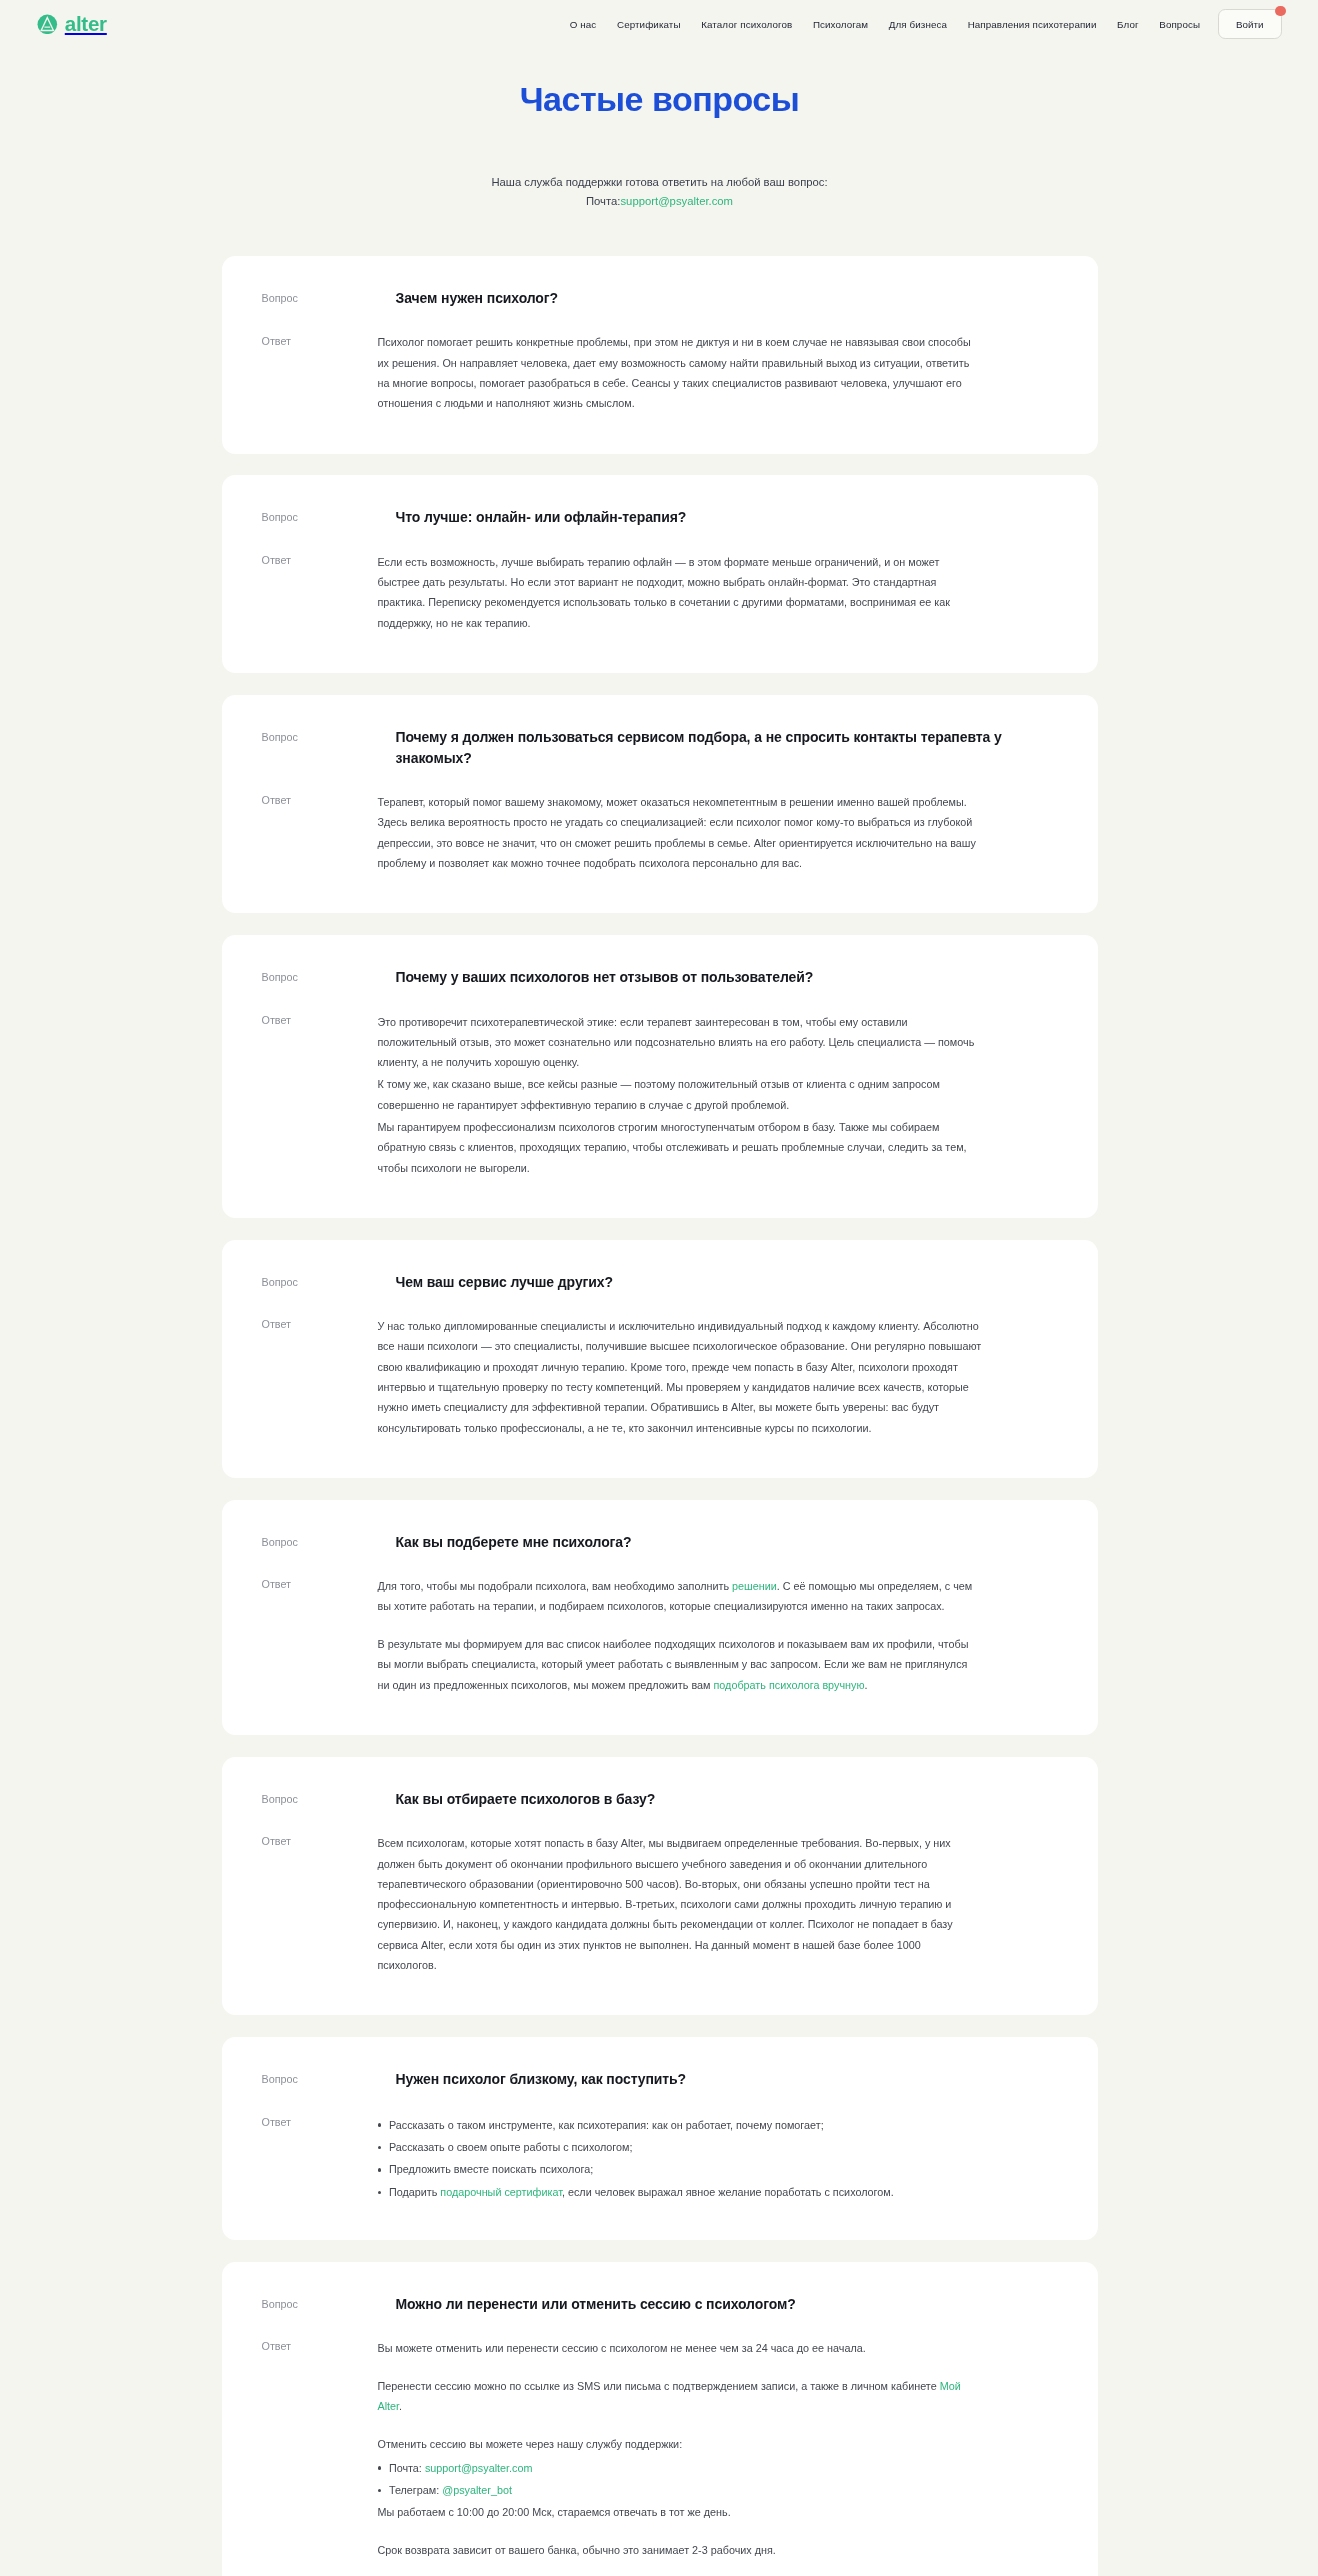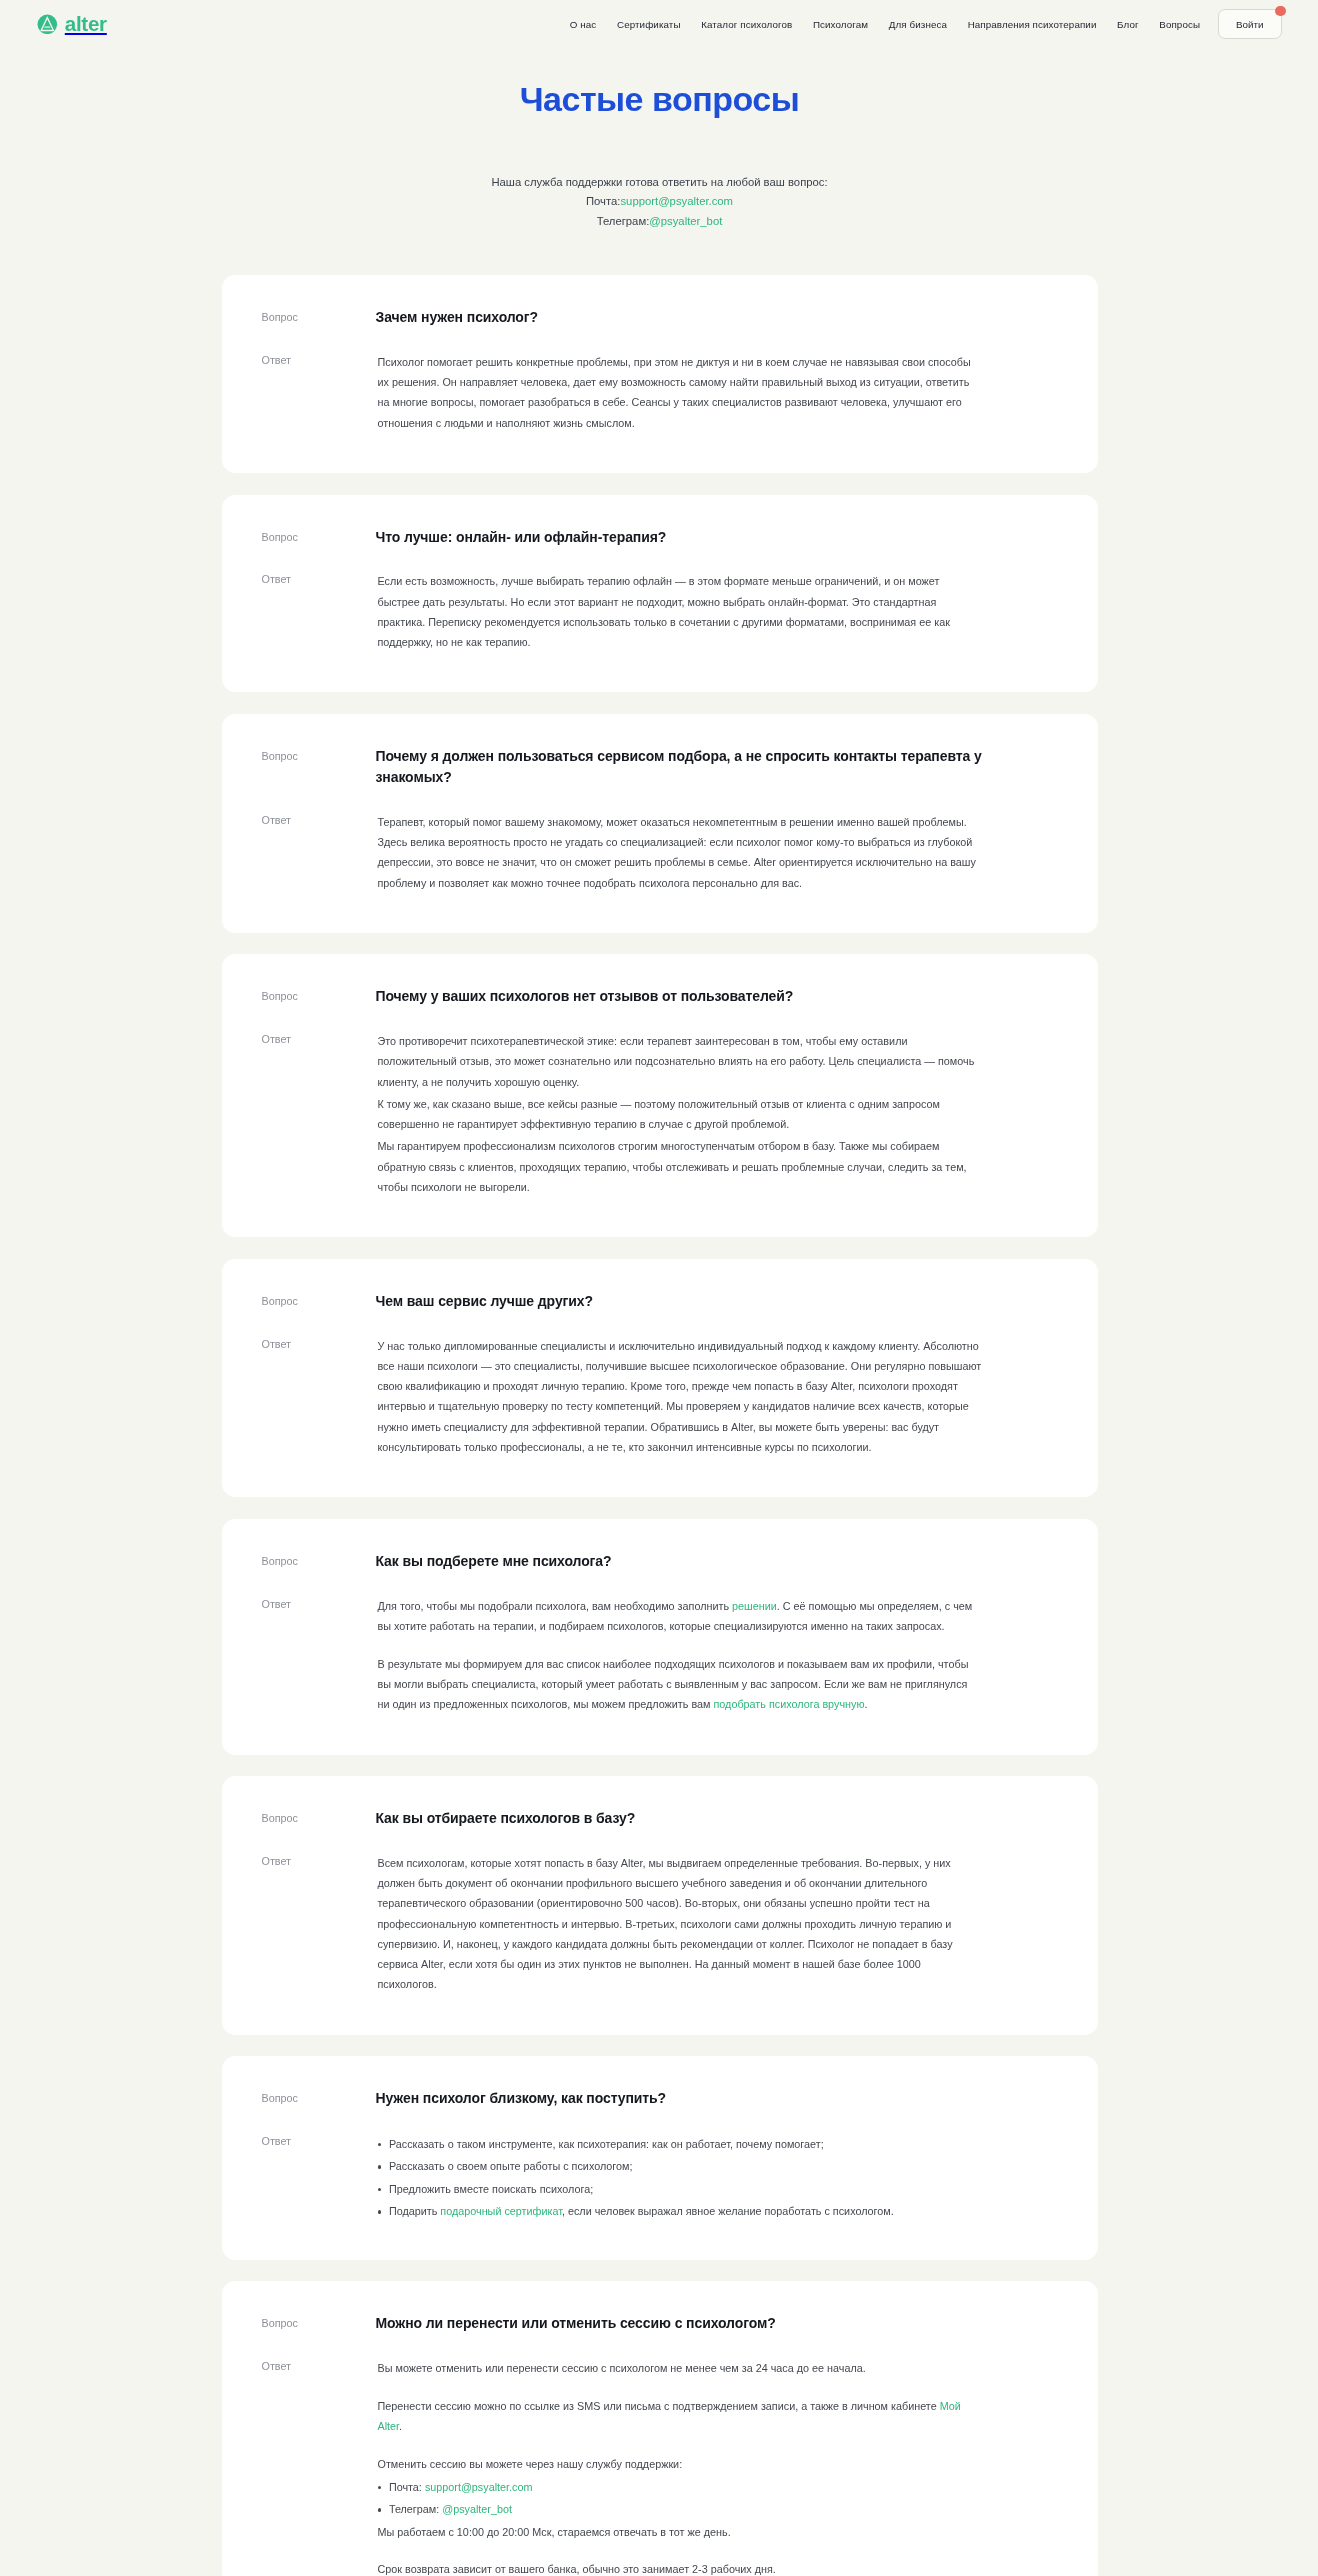--- a/index.html
+++ b/index.html
@@ -138,20 +138,21 @@
     padding-top: 2.1px;
   }
   .faq-q-text {
     flex: 1 1 auto;
     font-size: 14px;
     font-weight: 700;
     line-height: 1.5;
     color: #16181f;
     letter-spacing: -0.1px;
     max-width: 608px;
+    margin-left: 20px;
   }
   .faq-a-text {
     flex: 1 1 auto;
     font-size: 10.8px;
     line-height: 1.88;
     color: #43474f;
     max-width: 608px;
   }
   .faq-a-text p { margin: 2px; }
   .faq-a-text p + p { margin-top: 17.5px; }
@@ -208,23 +209,20 @@
 </header>
 
 <section class="page-head">
   <h1 class="page-title">Частые вопросы</h1>
 
   <div class="support-block">
     <div class="row">Наша служба поддержки готова ответить на любой ваш вопрос:</div>
     <div class="row">
       <span>Почта:</span><a class="link-green" href="#">support@psyalter.com</a>
     </div>
-    <div class="row">
-      <span>Телеграм:</span><a class="link-green" href="#">@psyalter_bot</a>
-    </div>
   </div>
 </section>
 
 <main class="faq-list">
 
   <article class="faq-card">
     <div class="faq-row">
       <div class="faq-label">Вопрос</div>
       <h2 class="faq-q-text">Зачем нужен психолог?</h2>
     </div>

